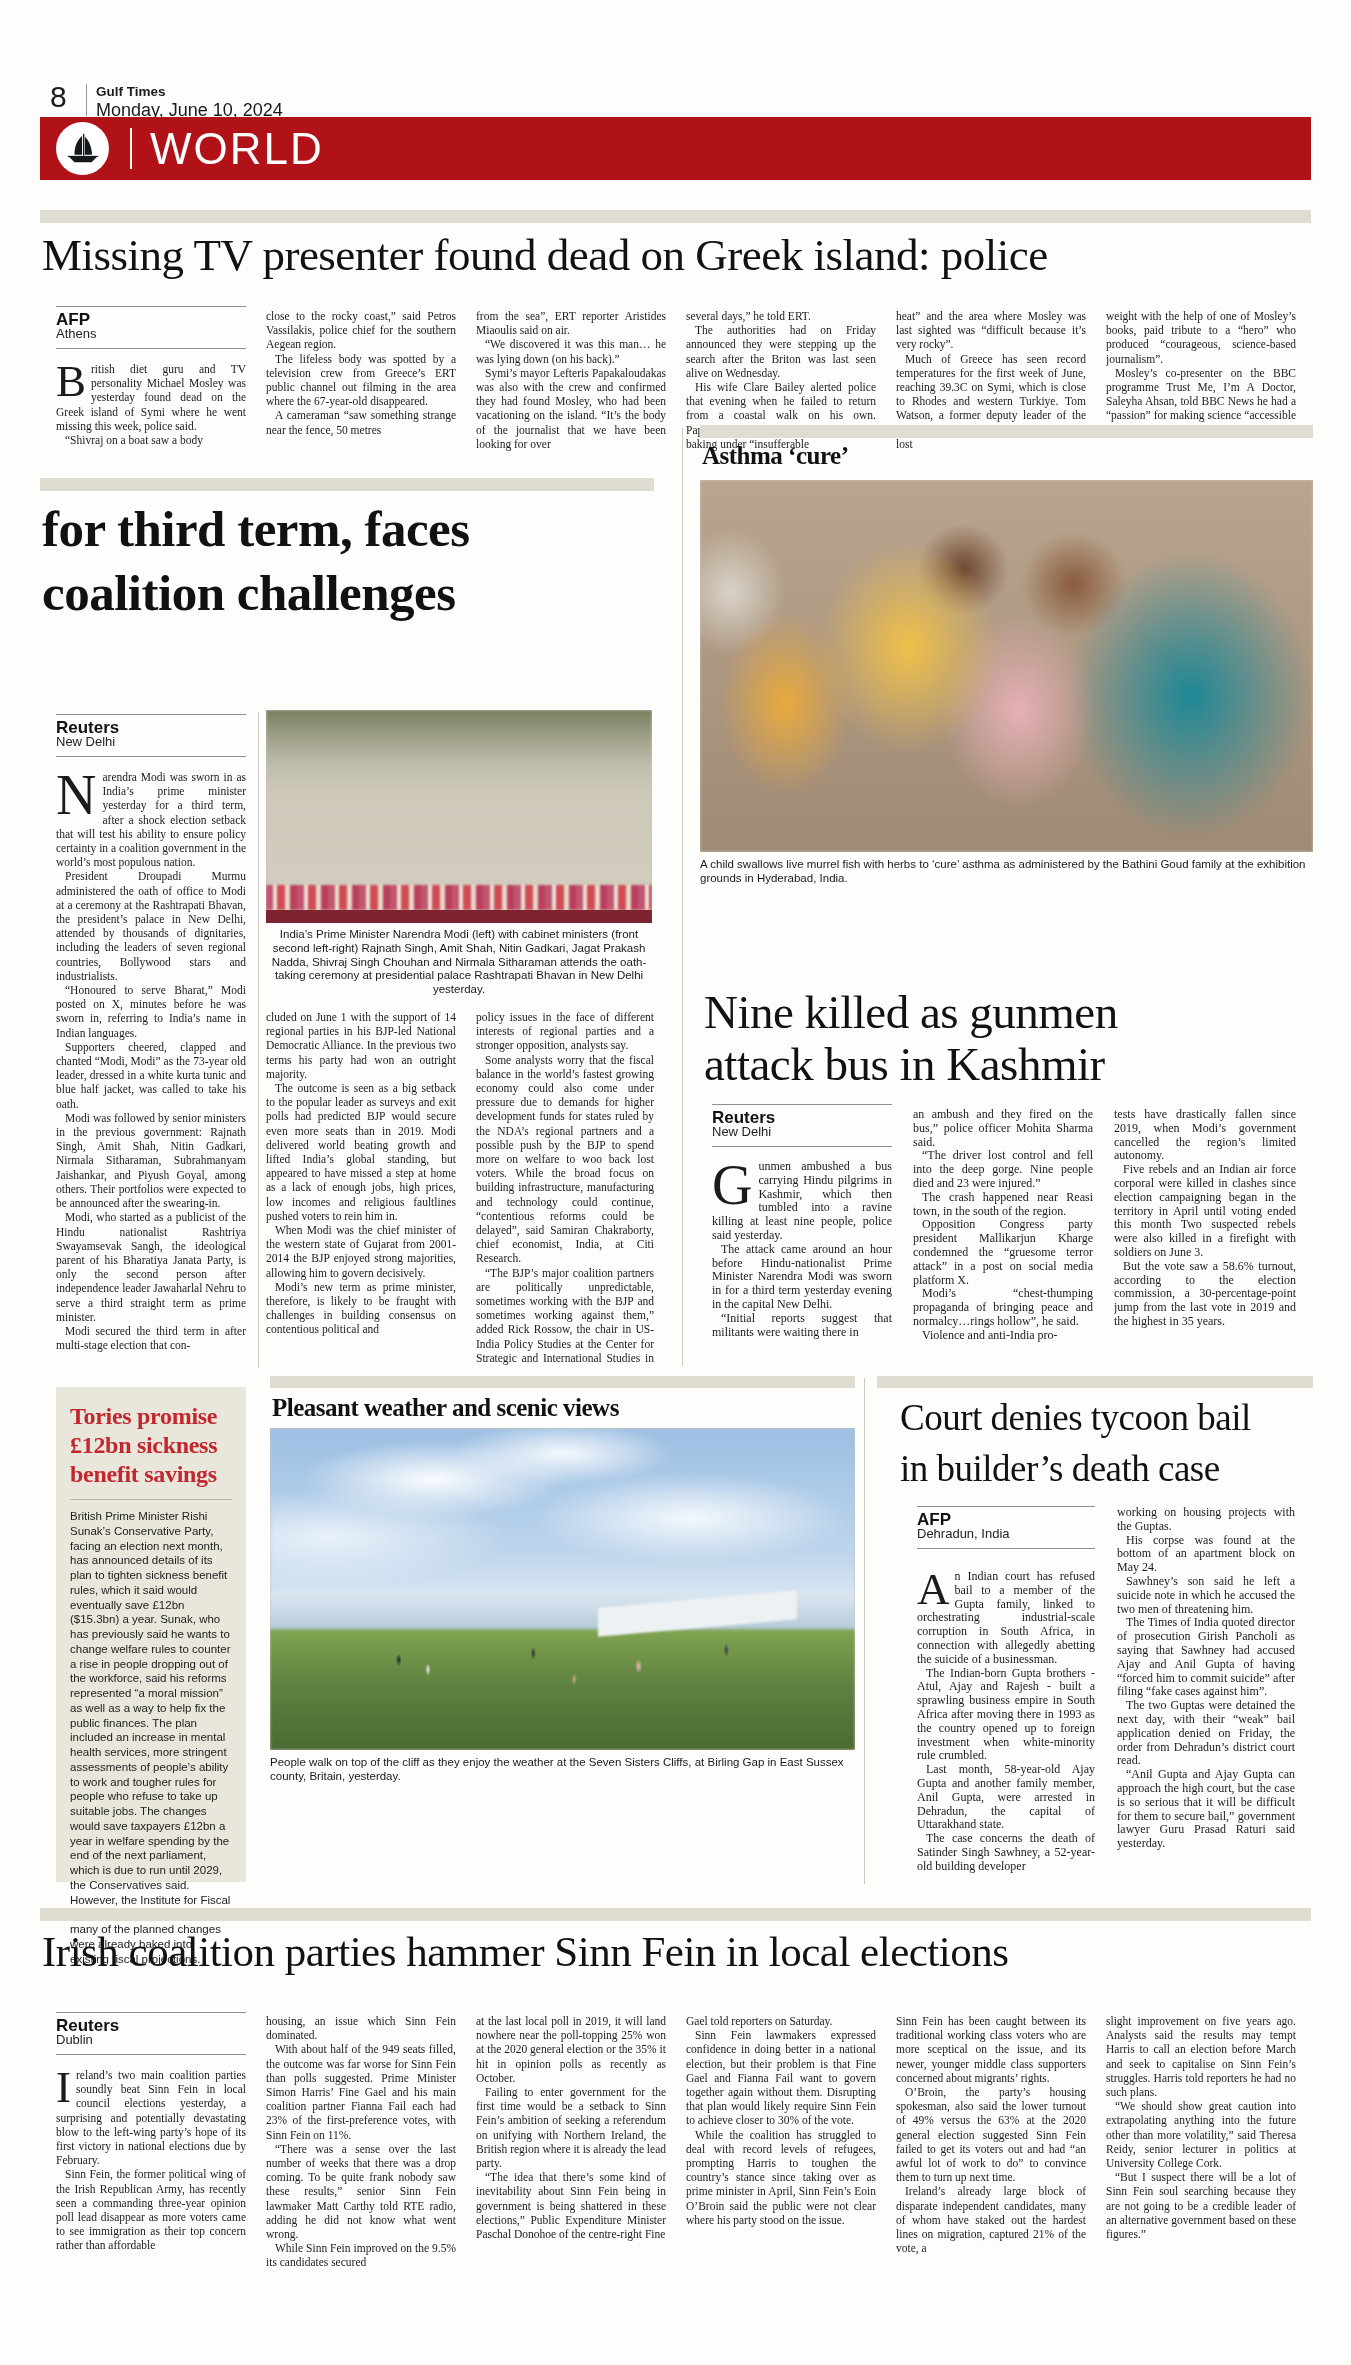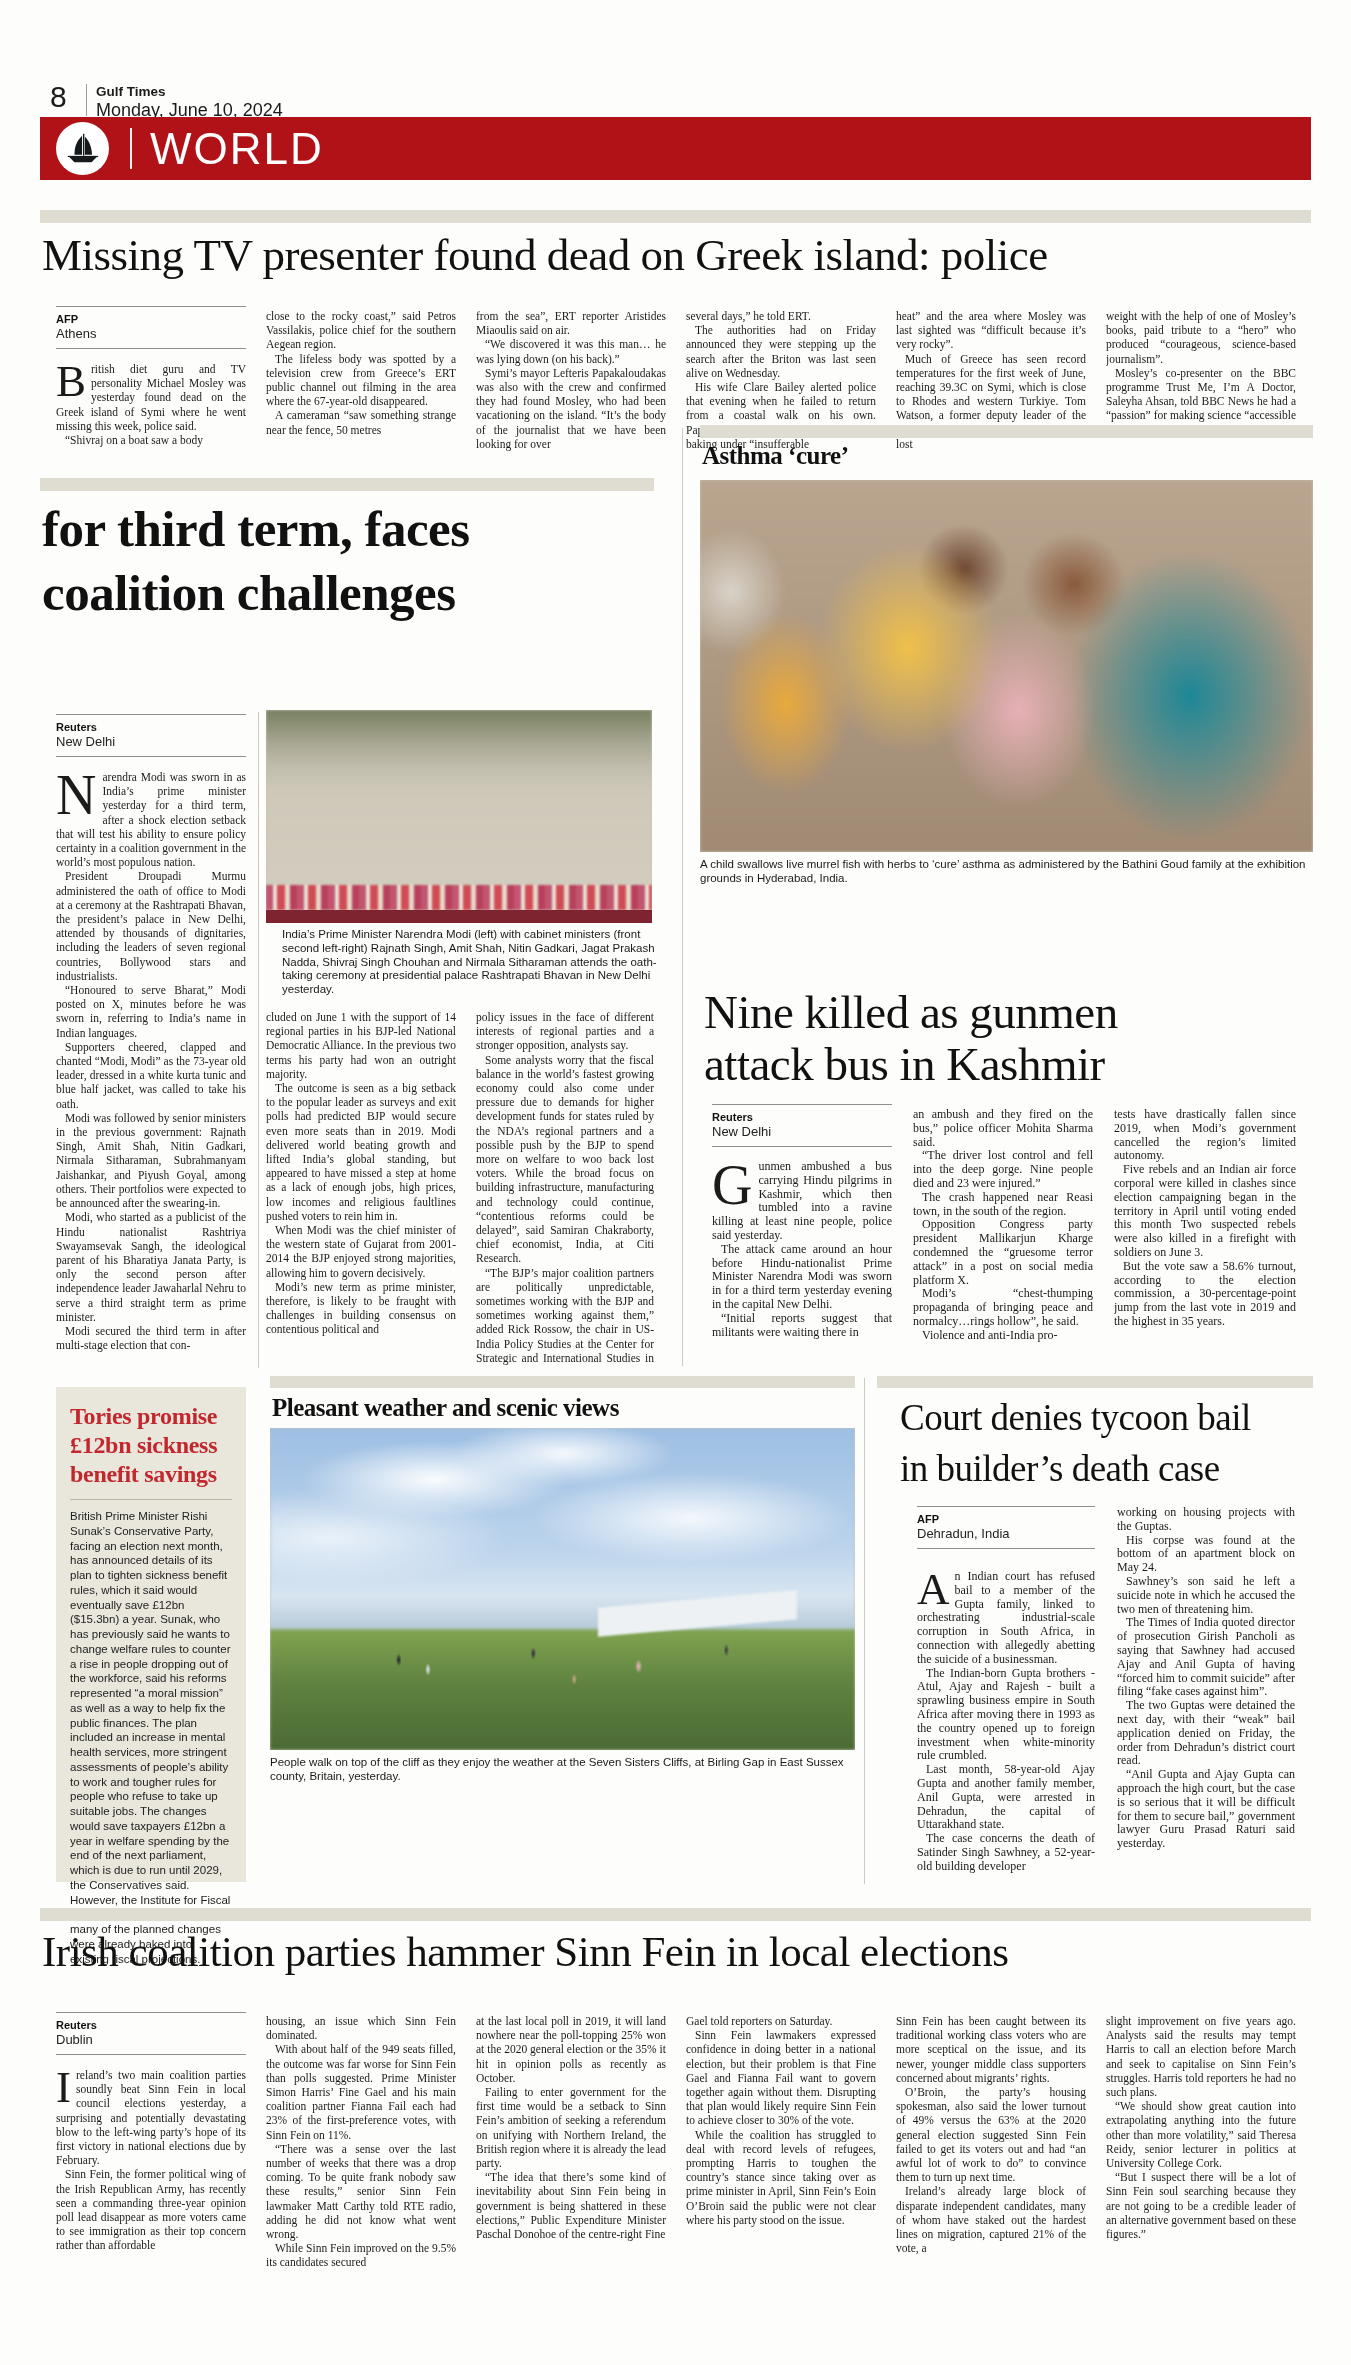--- a/index.html
+++ b/index.html
@@ -5,21 +5,21 @@
   html,body{margin:0;padding:0;background:#888;}
   .page{position:relative;width:1351px;height:2365px;background:#fdfdfb;font-family:"Liberation Serif",serif;color:#1b1b1b;overflow:hidden;margin:0 auto;}
   .a{position:absolute;}
   .tanbar{background:#dfdcd1;height:13px;}
   .vrule{width:1px;background:#cfcabf;}
   
   .hl{font-family:"Liberation Serif",serif;font-weight:400;color:#111;letter-spacing:-0.5px;}
   .hl.bold{font-weight:700;}
   
   .byline{font-family:"Liberation Sans",sans-serif;border-top:1px solid #8f8f8f;border-bottom:1px solid #8f8f8f;padding:5px 0 7px 0;}
-  .byline .agency{font-weight:700;font-size:11px;line-height:15px;color:#111;}
+  .byline .agency{font-weight:700;font-size:17px;line-height:15px;color:#111;}
   .byline .city{font-size:13px;line-height:14px;color:#222;}
   
   .col{font-size:11.5px;line-height:14.2px;text-align:justify;overflow:hidden;}
   .col p{margin:0;}
   .col p + p{text-indent:9px;}
   .col .rest p{text-indent:9px;}
   .col.cnarrow{font-size:12px;line-height:13.8px;}
   .dc{float:left;font-size:45px;line-height:37px;padding:1px 5px 0 0;font-weight:400;}
   .dc.big{float:left;font-size:56px;line-height:46px;padding:2px 6px 0 0;}
   
@@ -147,21 +147,21 @@
       </div>
   </div>
   <div class="a vrule" style="left:258px;top:712px;height:656px;"></div>
 
   <div class="a photo" style="left:266px;top:710px;width:386px;height:213px;">
     <div class="blur ph-modi-bg"></div>
     <div class="ph-modi-people" style="filter:blur(1.5px);"></div>
     <div class="ph-modi-flowers" style="filter:blur(1px);"></div>
     <div class="ph-modi-carpet"></div>
   </div>
-  <div class="a cap" style="left:282px;top:928px;width:386px;height:74px;">India’s Prime Minister Narendra Modi (left) with cabinet ministers (front second left-right) Rajnath Singh, Amit Shah, Nitin Gadkari, Jagat Prakash Nadda, Shivraj Singh Chouhan and Nirmala Sitharaman attends the oath-taking ceremony at presidential palace Rashtrapati Bhavan in New Delhi yesterday.</div>
+  <div class="a cap" style="left:266px;top:928px;width:386px;height:74px;text-align:center;">India’s Prime Minister Narendra Modi (left) with cabinet ministers (front second left-right) Rajnath Singh, Amit Shah, Nitin Gadkari, Jagat Prakash Nadda, Shivraj Singh Chouhan and Nirmala Sitharaman attends the oath-taking ceremony at presidential palace Rashtrapati Bhavan in New Delhi yesterday.</div>
 
   <div class="a col" style="left:266px;top:1010px;width:190px;height:356px;">
       <p>cluded on June 1 with the support of 14 regional parties in his BJP-led National Democratic Alliance. In the previous two terms his party had won an outright majority.</p>
       <p>The outcome is seen as a big setback to the popular leader as surveys and exit polls had predicted BJP would secure even more seats than in 2019. Modi delivered world beating growth and lifted India’s global standing, but appeared to have missed a step at home as a lack of enough jobs, high prices, low incomes and religious faultlines pushed voters to rein him in.</p>
       <p>When Modi was the chief minister of the western state of Gujarat from 2001-2014 the BJP enjoyed strong majorities, allowing him to govern decisively.</p>
       <p>Modi’s new term as prime minister, therefore, is likely to be fraught with challenges in building consensus on contentious political and</p>
     </div>
   <div class="a col" style="left:476px;top:1010px;width:178px;height:356px;">
       <p>policy issues in the face of different interests of regional parties and a stronger opposition, analysts say.</p>
       <p>Some analysts worry that the fiscal balance in the world’s fastest growing economy could also come under pressure due to demands for higher development funds for states ruled by the NDA’s regional partners and a possible push by the BJP to spend more on welfare to woo back lost voters. While the broad focus on building infrastructure, manufacturing and technology could continue, “contentious reforms could be delayed”, said Samiran Chakraborty, chief economist, India, at Citi Research.</p>

